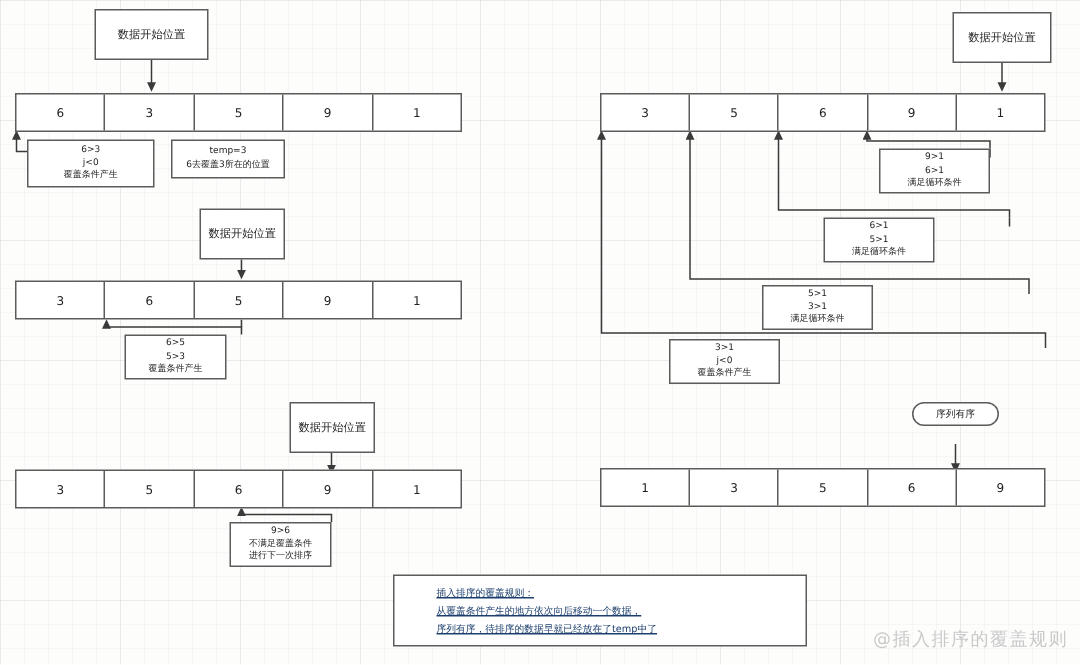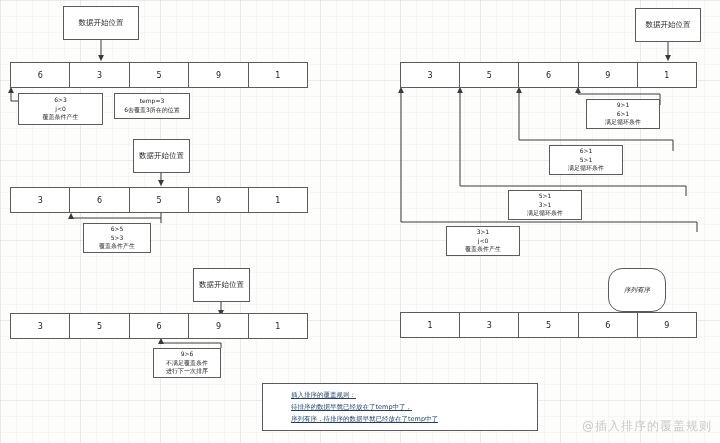--- a/index.html
+++ b/index.html
@@ -160,31 +160,31 @@
     <span>3&gt;1</span>
     <span>满足循环条件</span>
   </div>
 
   <div class="node note" style="left:446px;top:226px;width:74px;height:30px;">
     <span>3&gt;1</span>
     <span>j&lt;0</span>
     <span>覆盖条件产生</span>
   </div>
 
-  <div class="node rounded" style="left:608px;top:268px;width:58px;height:44px;font-style:italic;">序列有序</div>
+  <div class="node rounded" style="left:608px;top:268px;width:58px;height:16px;">序列有序</div>
 
   <div class="arr" style="left:400px;top:312px;width:297px;">
     <div class="cell">1</div>
     <div class="cell">3</div>
     <div class="cell">5</div>
     <div class="cell">6</div>
     <div class="cell">9</div>
   </div>
 
   <div class="rule" style="left:262px;top:383px;width:276px;padding-left:28px;">
     <span>插入排序的覆盖规则：</span>
-    <span>待排序的数据早就已经放在了temp中了，</span>
+    <span>从覆盖条件产生的地方依次向后移动一个数据，</span>
     <span>序列有序，待排序的数据早就已经放在了temp中了</span>
   </div>
 
   <div class="wm">@插入排序的覆盖规则</div>
 
 </div>
 
 </body></html>

